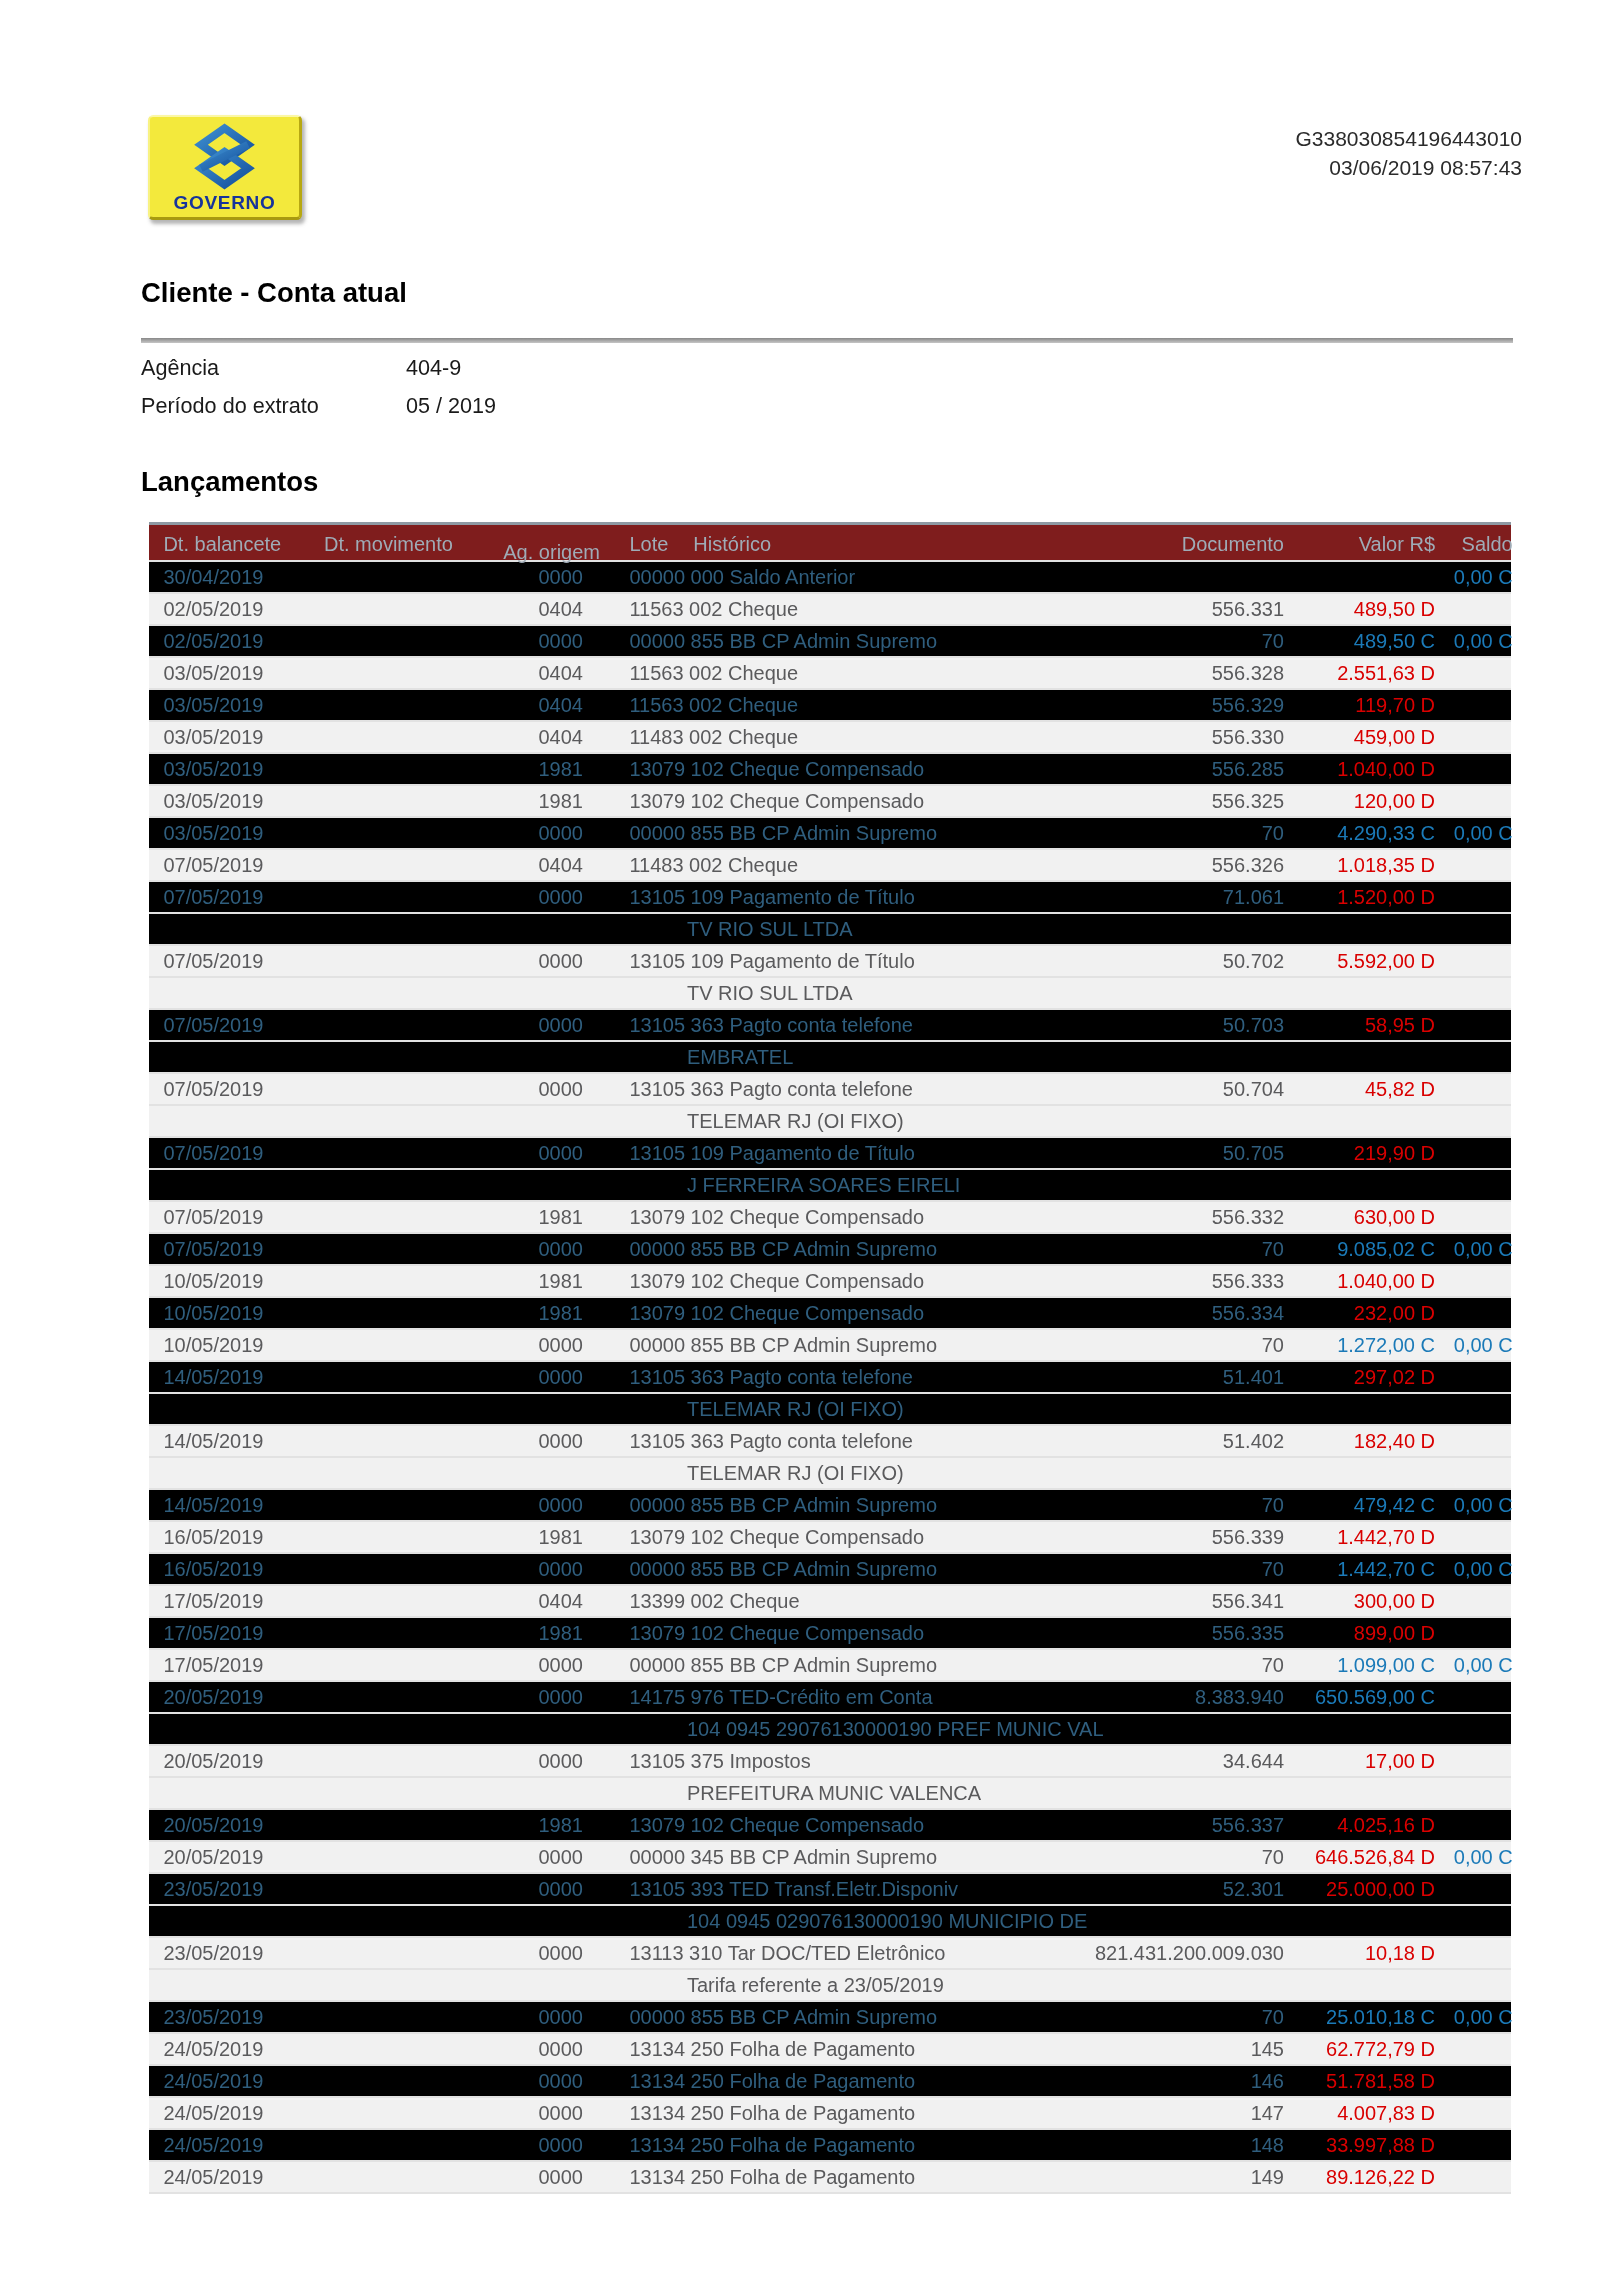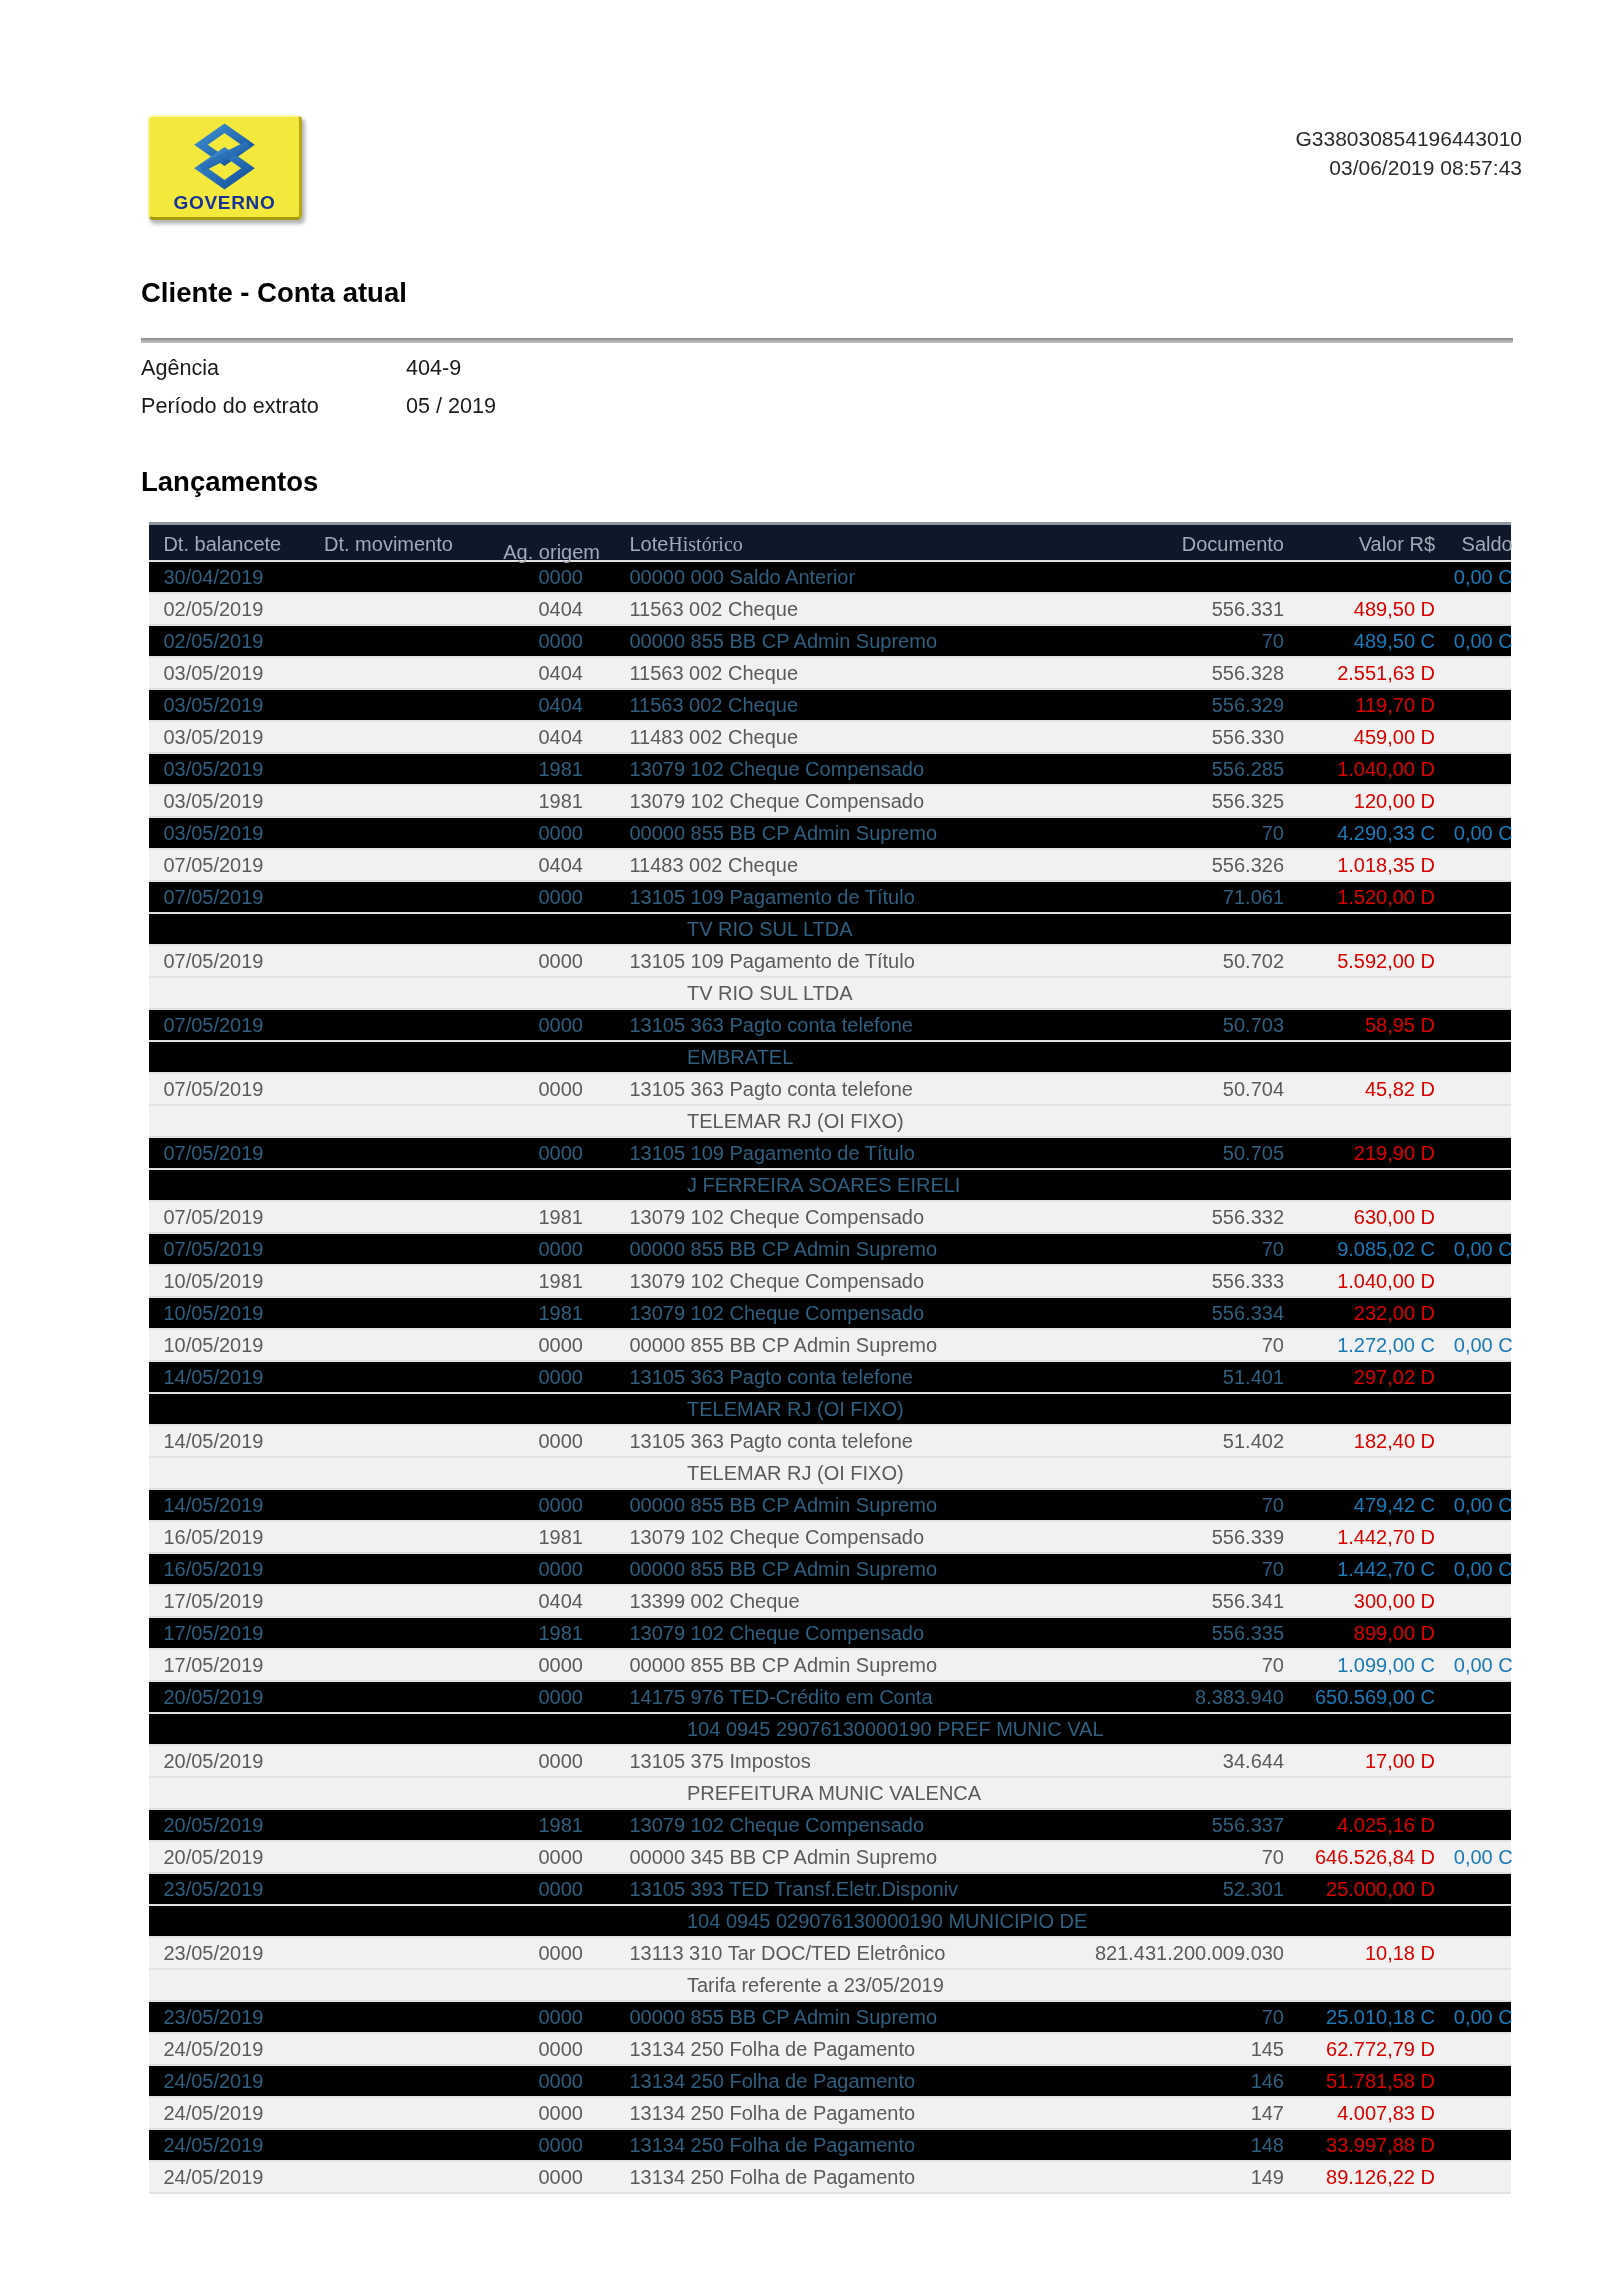--- a/index.html
+++ b/index.html
@@ -61,30 +61,30 @@
     border-bottom:2px solid #e2e2e2;
   }
   .grid-row{
     display:grid;
     grid-template-columns:173px 173px 105px 448px 236px 151px 79px;
     align-items:center;
     box-sizing:border-box;
   }
   .thead{
     height:38px;
-    background:#0f172a;
+    background:#7f1d1d;
     border-top:3.9px solid #8e99a3;
     color:#9fabb6;
   }
   .thead .hcell{white-space:nowrap;}
   .h-date{padding-left:14.4px;}
   .h-mov{padding-left:2px;}
   .h-ag{text-align:right;margin-top:16px;}
   .h-lotehist{padding-left:29.4px;}
-  .h-lotehist .h-hist{font-family:Liberation Serif, serif;}
+  .h-lotehist .h-hist{margin-left:25px;}
   .h-doc{text-align:right;}
   .h-val{text-align:right;}
   .h-sal{text-align:right;padding-right:1.3px;}
   .row{
     height:32px;
     border-top:2px solid #e2e2e2;
   }
   .rec-white .row,.rec-white .row-detail{background:#000000;color:#2f5e7e;}
   .rec-gray  .row,.rec-gray  .row-detail{background:#f1f1f1;color:#5a5a5c;}
   .c-date{padding-left:14.4px;white-space:nowrap;}

